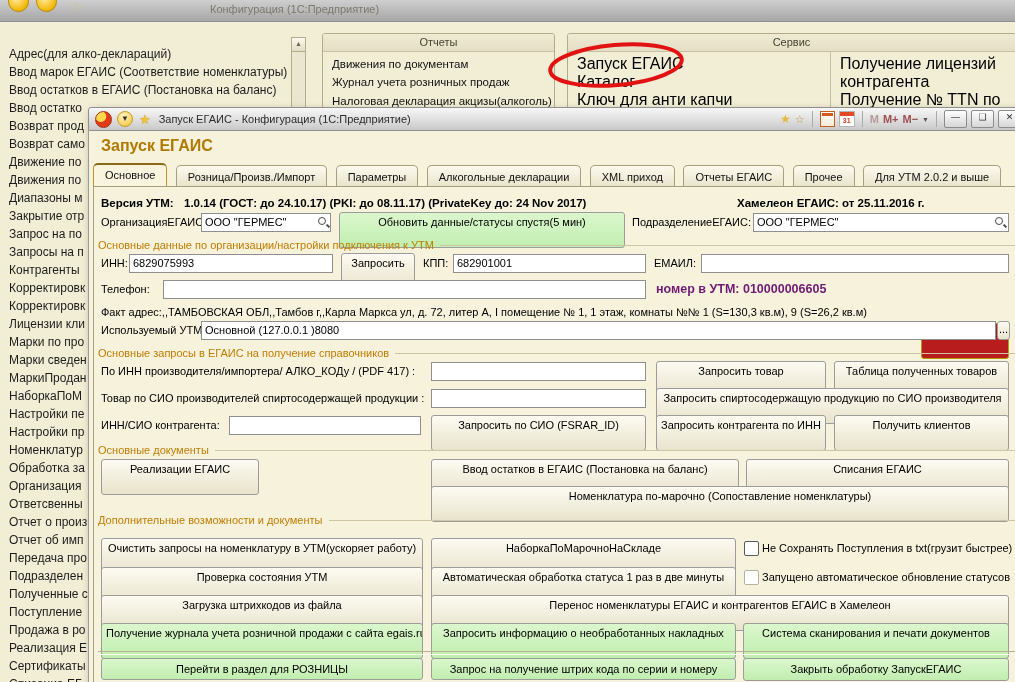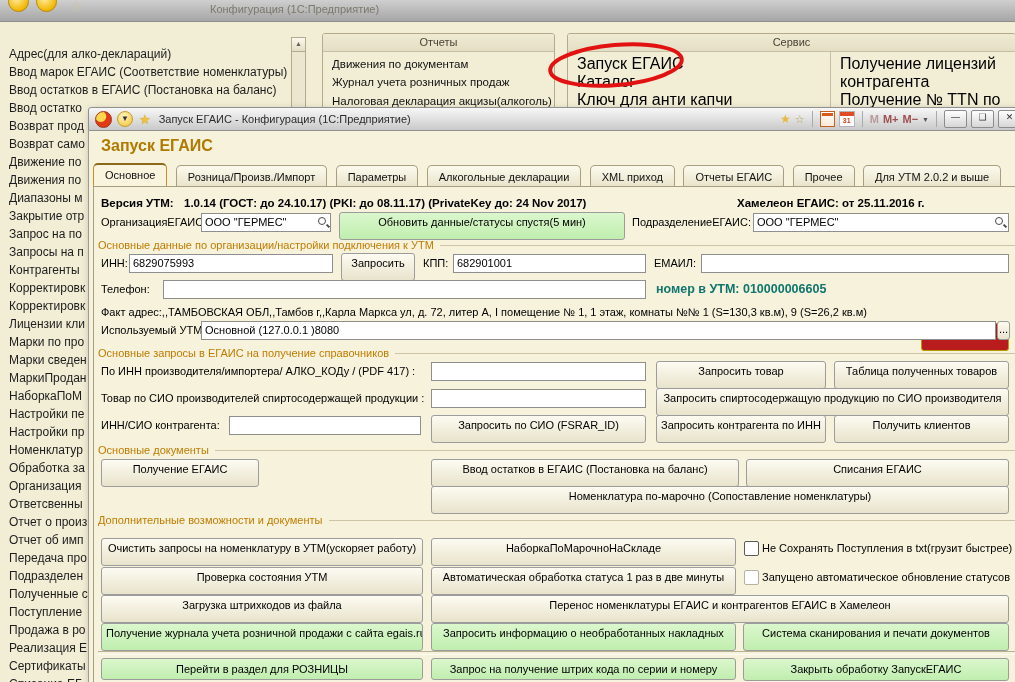--- a/index.html
+++ b/index.html
@@ -82,36 +82,36 @@
   .tab.active{background:#f8f4de;border-color:#c2912c;border-top:2px solid #8a6a1a;height:23px;
         line-height:20px;}
 
   .content-frame{position:absolute;left:4px;top:55px;right:8px;bottom:0;
         border:1px solid #a79e7e;border-bottom:none;background:#f6f2dc;}
 
   .lab{position:absolute;font-size:11px;line-height:20px;white-space:nowrap;}
   .blab{position:absolute;font-size:11.5px;line-height:16px;font-weight:bold;white-space:nowrap;}
   .fld{position:absolute;height:19px;box-sizing:border-box;background:#fff;border:1px solid #8f8f8f;
        font-size:11px;line-height:17px;padding:0 3px;white-space:nowrap;overflow:hidden;}
-  .btn{position:absolute;height:28px;box-sizing:border-box;border:1px solid #9c9c9c;border-radius:3px;
+  .btn{position:absolute;height:36px;box-sizing:border-box;border:1px solid #9c9c9c;border-radius:3px;
        background:linear-gradient(#fdfbf2,#e8e3cb);font-size:11px;line-height:18px;text-align:center;
        white-space:nowrap;overflow:hidden;padding:0 4px;color:#000;}
   .btn.green{background:linear-gradient(#dbf7cd,#c0eeaf);}
   .btn.yellow{background:#b91c1c;border-color:#b29e00;margin-top:44px;}
   .sec{position:absolute;left:9px;right:10px;height:14px;display:flex;align-items:center;}
   .sec span{font-size:11px;color:#c07c00;white-space:nowrap;}
   .sec i{flex:1;height:1px;background:#cdc5a6;margin-left:6px;}
   .hsep{position:absolute;left:9px;right:10px;height:2px;border-top:1px solid #b9b194;
         border-bottom:1px solid #fdfbf0;}
   .mag{position:absolute;right:1px;top:2px;width:14px;height:14px;}
   .mag .c{position:absolute;left:2px;top:2px;width:6px;height:6px;border:1.5px solid #4a4a4a;border-radius:50%;}
   .mag .h{position:absolute;left:10px;top:10px;width:4px;height:2px;background:#4a4a4a;transform:rotate(45deg);}
   .chk{position:absolute;width:13px;height:13px;background:#fff;border:1px solid #5a5a5a;border-radius:2px;}
   .chk.disabled{border-color:#b3b3a3;}
-  .redtext{position:absolute;font-size:12.5px;font-weight:bold;color:#0f766e;white-space:nowrap;}
+  .redtext{position:absolute;font-size:12.5px;font-weight:bold;color:#701a75;white-space:nowrap;}
 </style>
 </head>
 <body>
 
 <div class="screen">
 
   <div class="topbar">
     <span class="tb-circle" style="left:8px"></span>
     <span class="tb-circle" style="left:36px"></span>
     <span class="tb-star">☆</span>
@@ -293,21 +293,21 @@
         <div class="fld" style="left:140px;top:285px;width:192px"></div>
         <div class="btn" style="left:342px;top:284px;width:215px">Запросить по СИО (FSRAR_ID)</div>
         <div class="btn" style="left:567px;top:284px;width:170px">Запросить контрагента по ИНН</div>
         <div class="btn" style="left:745px;top:284px;width:175px">Получить клиентов</div>
 
         <div class="sec" style="top:312px">
           <span>Основные документы</span>
             <i></i>
         </div>
 
-        <div class="btn" style="left:12px;top:328px;width:158px">Получение ЕГАИС</div>
+        <div class="btn" style="left:12px;top:328px;width:158px">Реализации ЕГАИС</div>
         <div class="btn" style="left:342px;top:328px;width:308px">Ввод остатков в ЕГАИС (Постановка на баланс)</div>
         <div class="btn" style="left:657px;top:328px;width:263px">Списания ЕГАИС</div>
 
         <div class="btn" style="left:342px;top:355px;width:578px">Номенклатура по-марочно (Сопоставление номенклатуры)</div>
 
         <div class="sec" style="top:382px">
           <span>Дополнительные возможности и документы</span>
             <i></i>
         </div>
 

